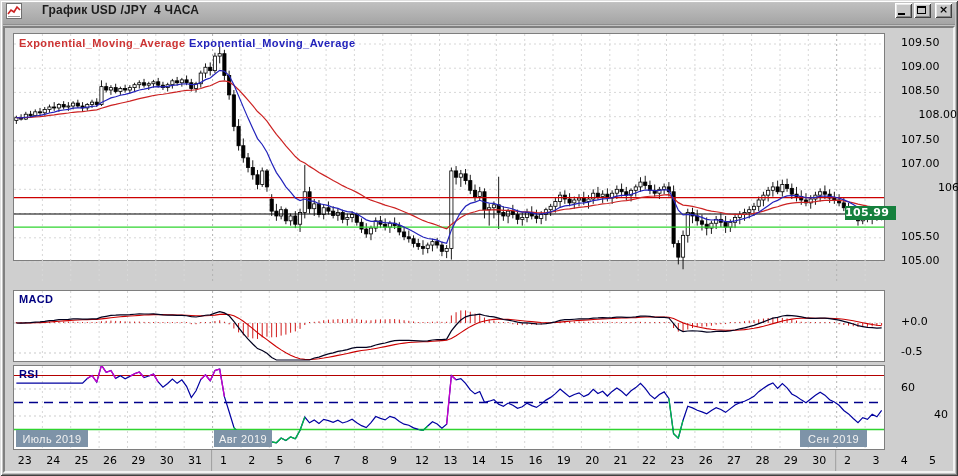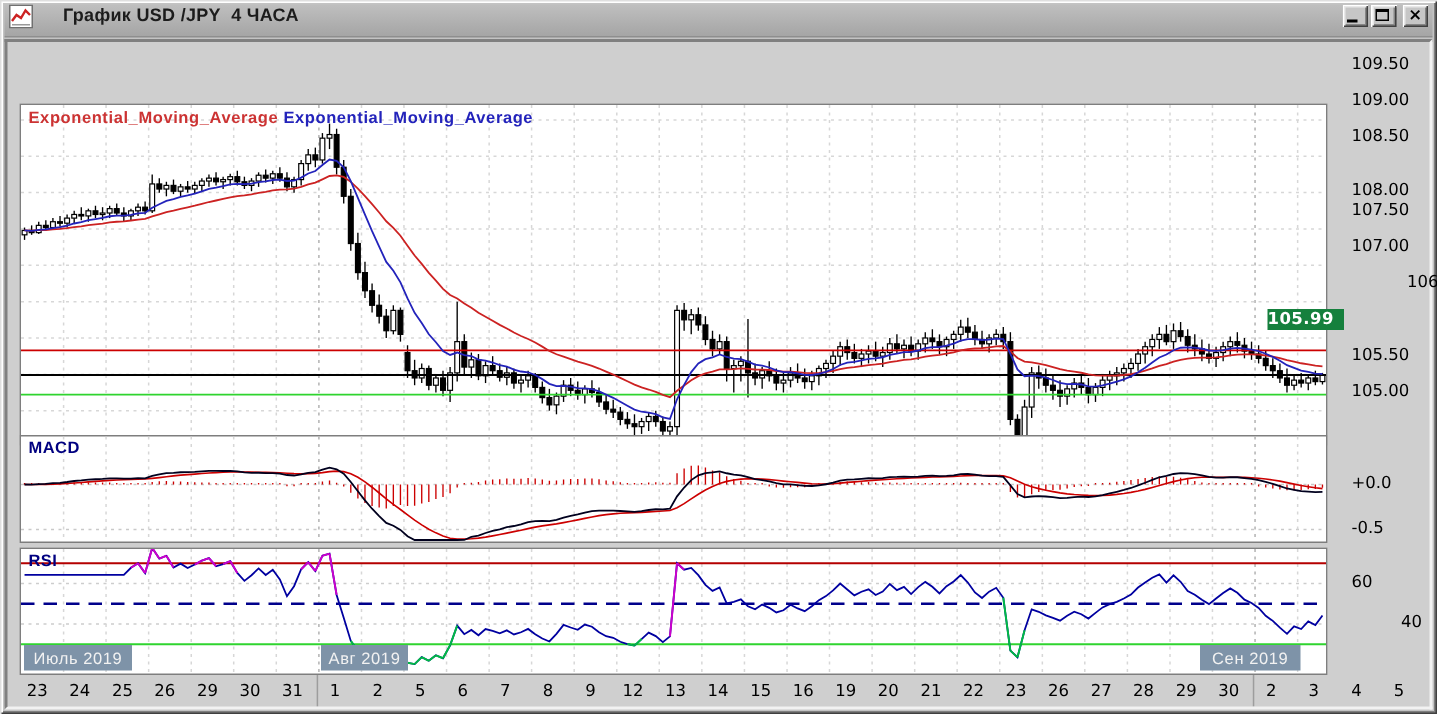--- a/index.html
+++ b/index.html
@@ -25,21 +25,21 @@
   .wbtn.close{margin-left:2px;}
   .glyph-min{position:absolute;left:3px;bottom:3px;width:7px;height:2px;background:#000;}
   .glyph-max{position:absolute;left:3px;top:3px;width:9px;height:8px;border:1px solid #000;border-top-width:2px;}
   .glyph-x{position:absolute;left:0;top:0;width:100%;height:100%;font:bold 11px "DejaVu Sans",sans-serif;color:#000;text-align:center;line-height:14px;}
   .client{
     position:absolute;left:3px;top:26px;right:3px;bottom:3px;background:#cfcfcf;
     border:2px solid;border-color:#808080 #f2f2f2 #f2f2f2 #808080;
   }
   .panel{position:absolute;left:8px;width:872px;background:#fff;border:1px solid #7e7e7e;}
   .panel svg{display:block;}
-  #main-panel{top:5px;height:228px;margin-top:36px;}
+  #main-panel{top:5px;height:228px;}
   #macd-panel{top:262px;height:72px;}
   #rsi-panel{top:337px;height:85px;}
   .legend{position:absolute;left:5px;top:3px;font-size:11px;font-weight:bold;letter-spacing:.4px;white-space:pre;}
   .legend .ema-red{color:#cc3333;}
   .legend .ema-blue{color:#2323bb;}
   .ind-label{position:absolute;left:5px;top:2px;font-size:11px;font-weight:bold;color:#000080;letter-spacing:.3px;text-align:right;}
   .gutter-label{position:absolute;left:896px;width:56px;font-size:11px;color:#000;font-family:"DejaVu Sans",sans-serif;}
   .price-badge{
     position:absolute;left:840px;width:51px;height:14px;background:#15803d;color:#fff;
     font:bold 11px/14px "DejaVu Sans",sans-serif;text-align:left;letter-spacing:.3px;
@@ -838,21 +838,21 @@
         <text x="842.5" y="14" text-anchor="middle" class="date-label">2</text>
         <text x="870.9" y="14" text-anchor="middle" class="date-label">3</text>
         <text x="899.3" y="14" text-anchor="middle" class="date-label">4</text>
         <text x="927.6" y="14" text-anchor="middle" class="date-label">5</text>
       </svg>
 
     <div id="gutter">
         <div class="gutter-label" style="top: 8px;">109.50</div>
         <div class="gutter-label" style="top: 32.2222px;">109.00</div>
         <div class="gutter-label" style="top: 56.4444px;">108.50</div>
-        <div class="gutter-label" style="top: 92px;">108.00</div>
+        <div class="gutter-label" style="top: 80px; text-align: right;">108.00</div>
         <div class="gutter-label" style="top: 104.889px;">107.50</div>
         <div class="gutter-label" style="top: 129.111px;">107.00</div>
         <div class="gutter-label" style="top: 153.333px; margin-left: 37px;">106.50</div>
         <div class="gutter-label" style="top: 201.778px;">105.50</div>
         <div class="gutter-label" style="top: 226px;">105.00</div>
         <div class="price-badge" style="top: 178.04px;">105.99</div>
         <div class="gutter-label" style="top: 287px;">+0.0</div>
         <div class="gutter-label" style="top: 317px;">-0.5</div>
         <div class="gutter-label" style="top: 353px;">60</div>
         <div class="gutter-label" style="top: 380px; margin-left: 33px;">40</div>

